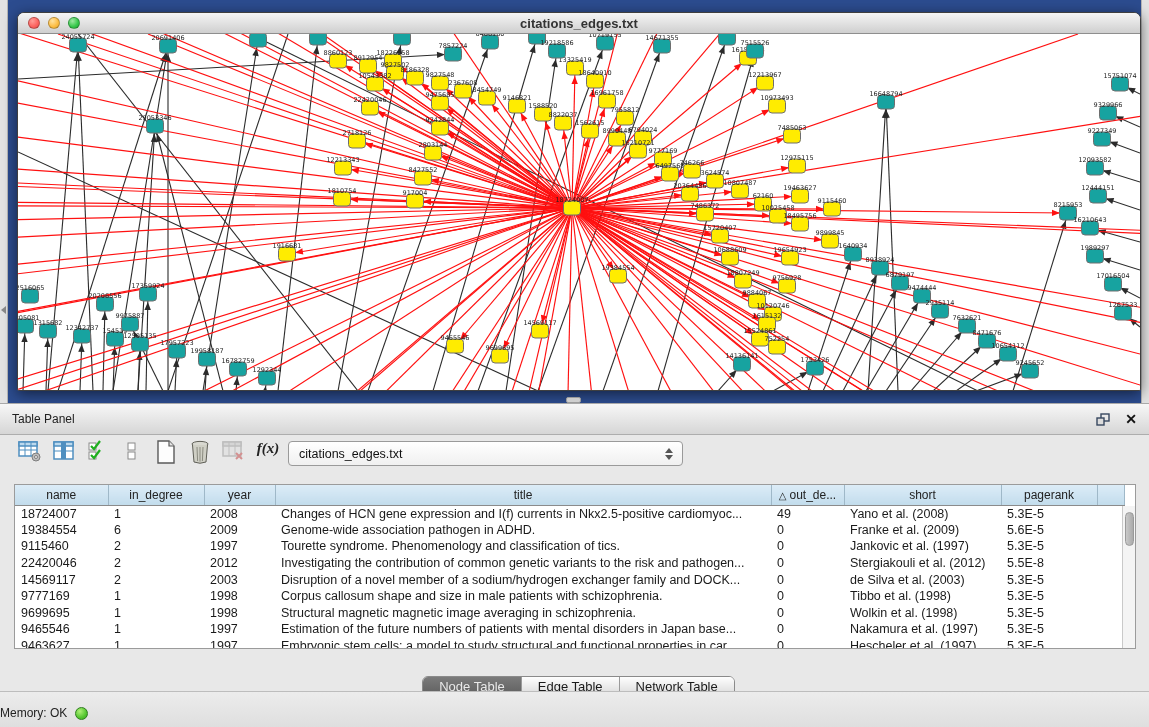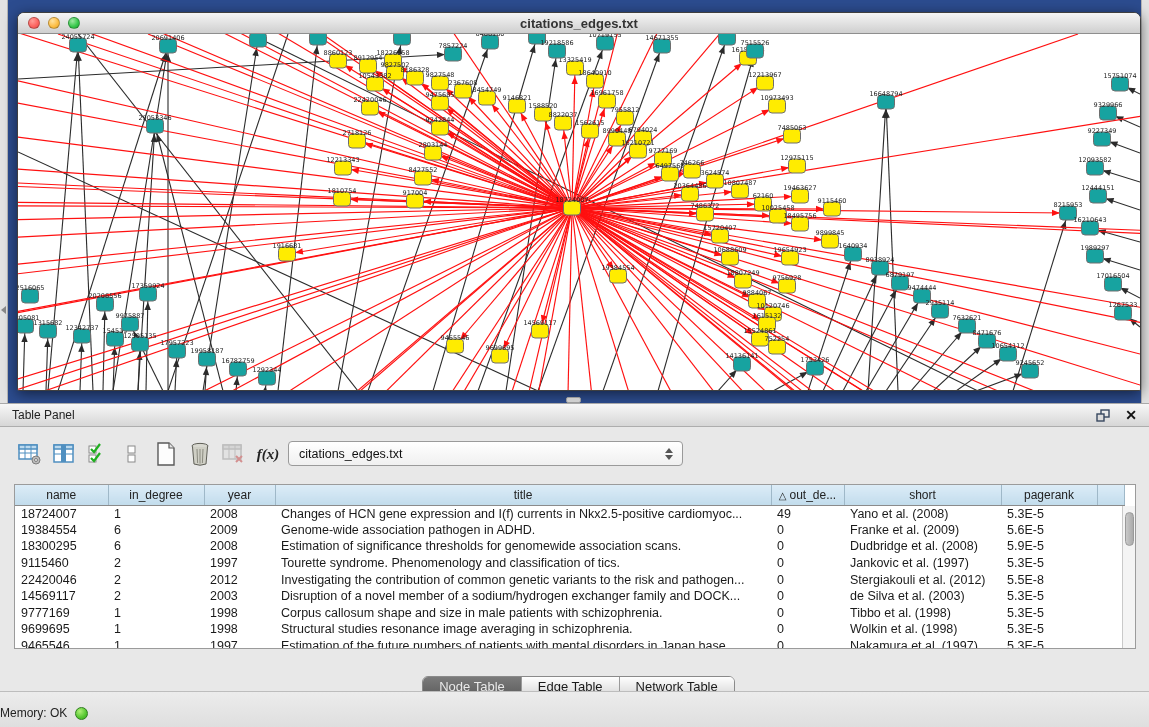--- a/index.html
+++ b/index.html
@@ -20,31 +20,31 @@
   .light { width:12px; height:12px; border-radius:50%; border:1px solid rgba(0,0,0,.25); }
   .light.red { background:radial-gradient(circle at 35% 30%, #ff9d97, #fc615d 60%, #d94f4b); }
   .light.yellow { background:radial-gradient(circle at 35% 30%, #ffe3a0, #fdbc40 60%, #d9a236); }
   .light.green { background:radial-gradient(circle at 35% 30%, #9fe8a2, #34c749 60%, #2aa13b); }
   .win-title { position:absolute; left:0; right:0; text-align:center; font-size:13px; font-weight:bold; color:#333; }
   .net-canvas { position:relative; width:100%; height:357px; background:#fff; }
   .net-canvas svg { position:absolute; left:0; top:0; }
 
   
   .table-panel { position:absolute; left:0; top:403px; width:1149px; height:324px; background:#e8e8e8; }
-  .tp-header { height:24px; background:linear-gradient(#f7f7f7,#d6d6d6); border-top:1px solid #a9a9a9; border-bottom:1px solid #adadad;
+  .tp-header { height:32px; background:linear-gradient(#f7f7f7,#d6d6d6); border-top:1px solid #a9a9a9; border-bottom:1px solid #adadad;
     display:flex; align-items:center; }
   .tp-title { font-size:12px; color:#222; margin-left:12px; flex:1; }
   .tp-header-icons { display:flex; align-items:center; gap:14px; margin-right:12px; }
   .float-icon svg { display:block; }
   .close-icon { font-size:14px; font-weight:bold; color:#111; line-height:1; cursor:default; }
   .splitter-grip { position:absolute; left:566px; top:-6px; width:15px; height:6px; background:#cfcfcf; border:1px solid #9a9a9a; border-radius:2px; }
 
   
   .tp-toolbar { position:absolute; left:0; top:22px; width:100%; height:58px; display:flex; align-items:center; }
-  .tool-btn { width:28px; height:28px; margin-left:6px; display:flex; align-items:center; justify-content:center; border-radius:4px; }
+  .tool-btn { width:28px; height:28px; margin-left:6px; display:flex; justify-content:center; border-radius:4px; }
   .tool-btn:first-child { margin-left:16px; }
   .tool-btn.disabled { opacity:.55; }
   .fx-label { font-family:"Liberation Serif", serif; font-style:italic; font-size:15px; font-weight:bold; color:#222; }
   .combo { position:absolute; left:288px; top:16px; width:395px; height:25px; background:linear-gradient(#ffffff,#f0f0f0);
     border:1px solid #9a9a9a; border-radius:4px; display:flex; align-items:center; }
   .combo-value { flex:1; font-size:12.5px; color:#111; padding-left:10px; }
   .combo-arrows { width:22px; display:flex; flex-direction:column; align-items:center; gap:2px; margin-right:2px; }
   .tri-up { width:0; height:0; border-left:4px solid transparent; border-right:4px solid transparent; border-bottom:5px solid #555; }
   .tri-down { width:0; height:0; border-left:4px solid transparent; border-right:4px solid transparent; border-top:5px solid #555; }
 
@@ -910,30 +910,20 @@
             <td class="c-name">19384554</td>
             <td class="c-indeg">6</td>
             <td class="c-year">2009</td>
             <td class="c-title">Genome-wide association pathogen in ADHD.</td>
             <td class="c-out">0</td>
             <td class="c-short">Franke et al. (2009)</td>
             <td class="c-pr">5.6E-5</td>
             <td></td>
           </tr>
           <tr>
-            <td class="c-name">18300295</td>
-            <td class="c-indeg">6</td>
-            <td class="c-year">2008</td>
-            <td class="c-title">Estimation of significance thresholds for genomewide association scans.</td>
-            <td class="c-out">0</td>
-            <td class="c-short">Dudbridge et al. (2008)</td>
-            <td class="c-pr">5.9E-5</td>
-            <td></td>
-          </tr>
-          <tr>
             <td class="c-name">9115460</td>
             <td class="c-indeg">2</td>
             <td class="c-year">1997</td>
             <td class="c-title">Tourette syndrome. Phenomenology and classification of tics.</td>
             <td class="c-out">0</td>
             <td class="c-short">Jankovic et al. (1997)</td>
             <td class="c-pr">5.3E-5</td>
             <td></td>
           </tr>
           <tr>
@@ -963,36 +953,46 @@
             <td class="c-title">Corpus callosum shape and size in male patients with schizophrenia.</td>
             <td class="c-out">0</td>
             <td class="c-short">Tibbo et al. (1998)</td>
             <td class="c-pr">5.3E-5</td>
             <td></td>
           </tr>
           <tr>
             <td class="c-name">9699695</td>
             <td class="c-indeg">1</td>
             <td class="c-year">1998</td>
-            <td class="c-title">Structural studies resonance image averaging in schizophrenia.</td>
+            <td class="c-title">Structural magnetic magnetic image averaging in schizophrenia.</td>
             <td class="c-out">0</td>
             <td class="c-short">Wolkin et al. (1998)</td>
             <td class="c-pr">5.3E-5</td>
             <td></td>
           </tr>
           <tr>
             <td class="c-name">9465546</td>
             <td class="c-indeg">1</td>
             <td class="c-year">1997</td>
             <td class="c-title">Estimation of the future numbers of patients with mental disorders in Japan base...</td>
             <td class="c-out">0</td>
             <td class="c-short">Nakamura et al. (1997)</td>
             <td class="c-pr">5.3E-5</td>
             <td></td>
           </tr>
+          <tr>
+            <td class="c-name">9463627</td>
+            <td class="c-indeg">1</td>
+            <td class="c-year">1997</td>
+            <td class="c-title">Embryonic stem cells: a model to study structural and functional properties in car...</td>
+            <td class="c-out">0</td>
+            <td class="c-short">Hescheler et al. (1997)</td>
+            <td class="c-pr">5.3E-5</td>
+            <td></td>
+          </tr>
         </tbody>
     </table>
     <div class="v-scroll">
       <div class="v-thumb"></div>
     </div>
   </div>
 
   <div class="tab-row">
     <div class="seg" id="seg-tabs">
         <div class="seg-btn sel">Node Table</div>

